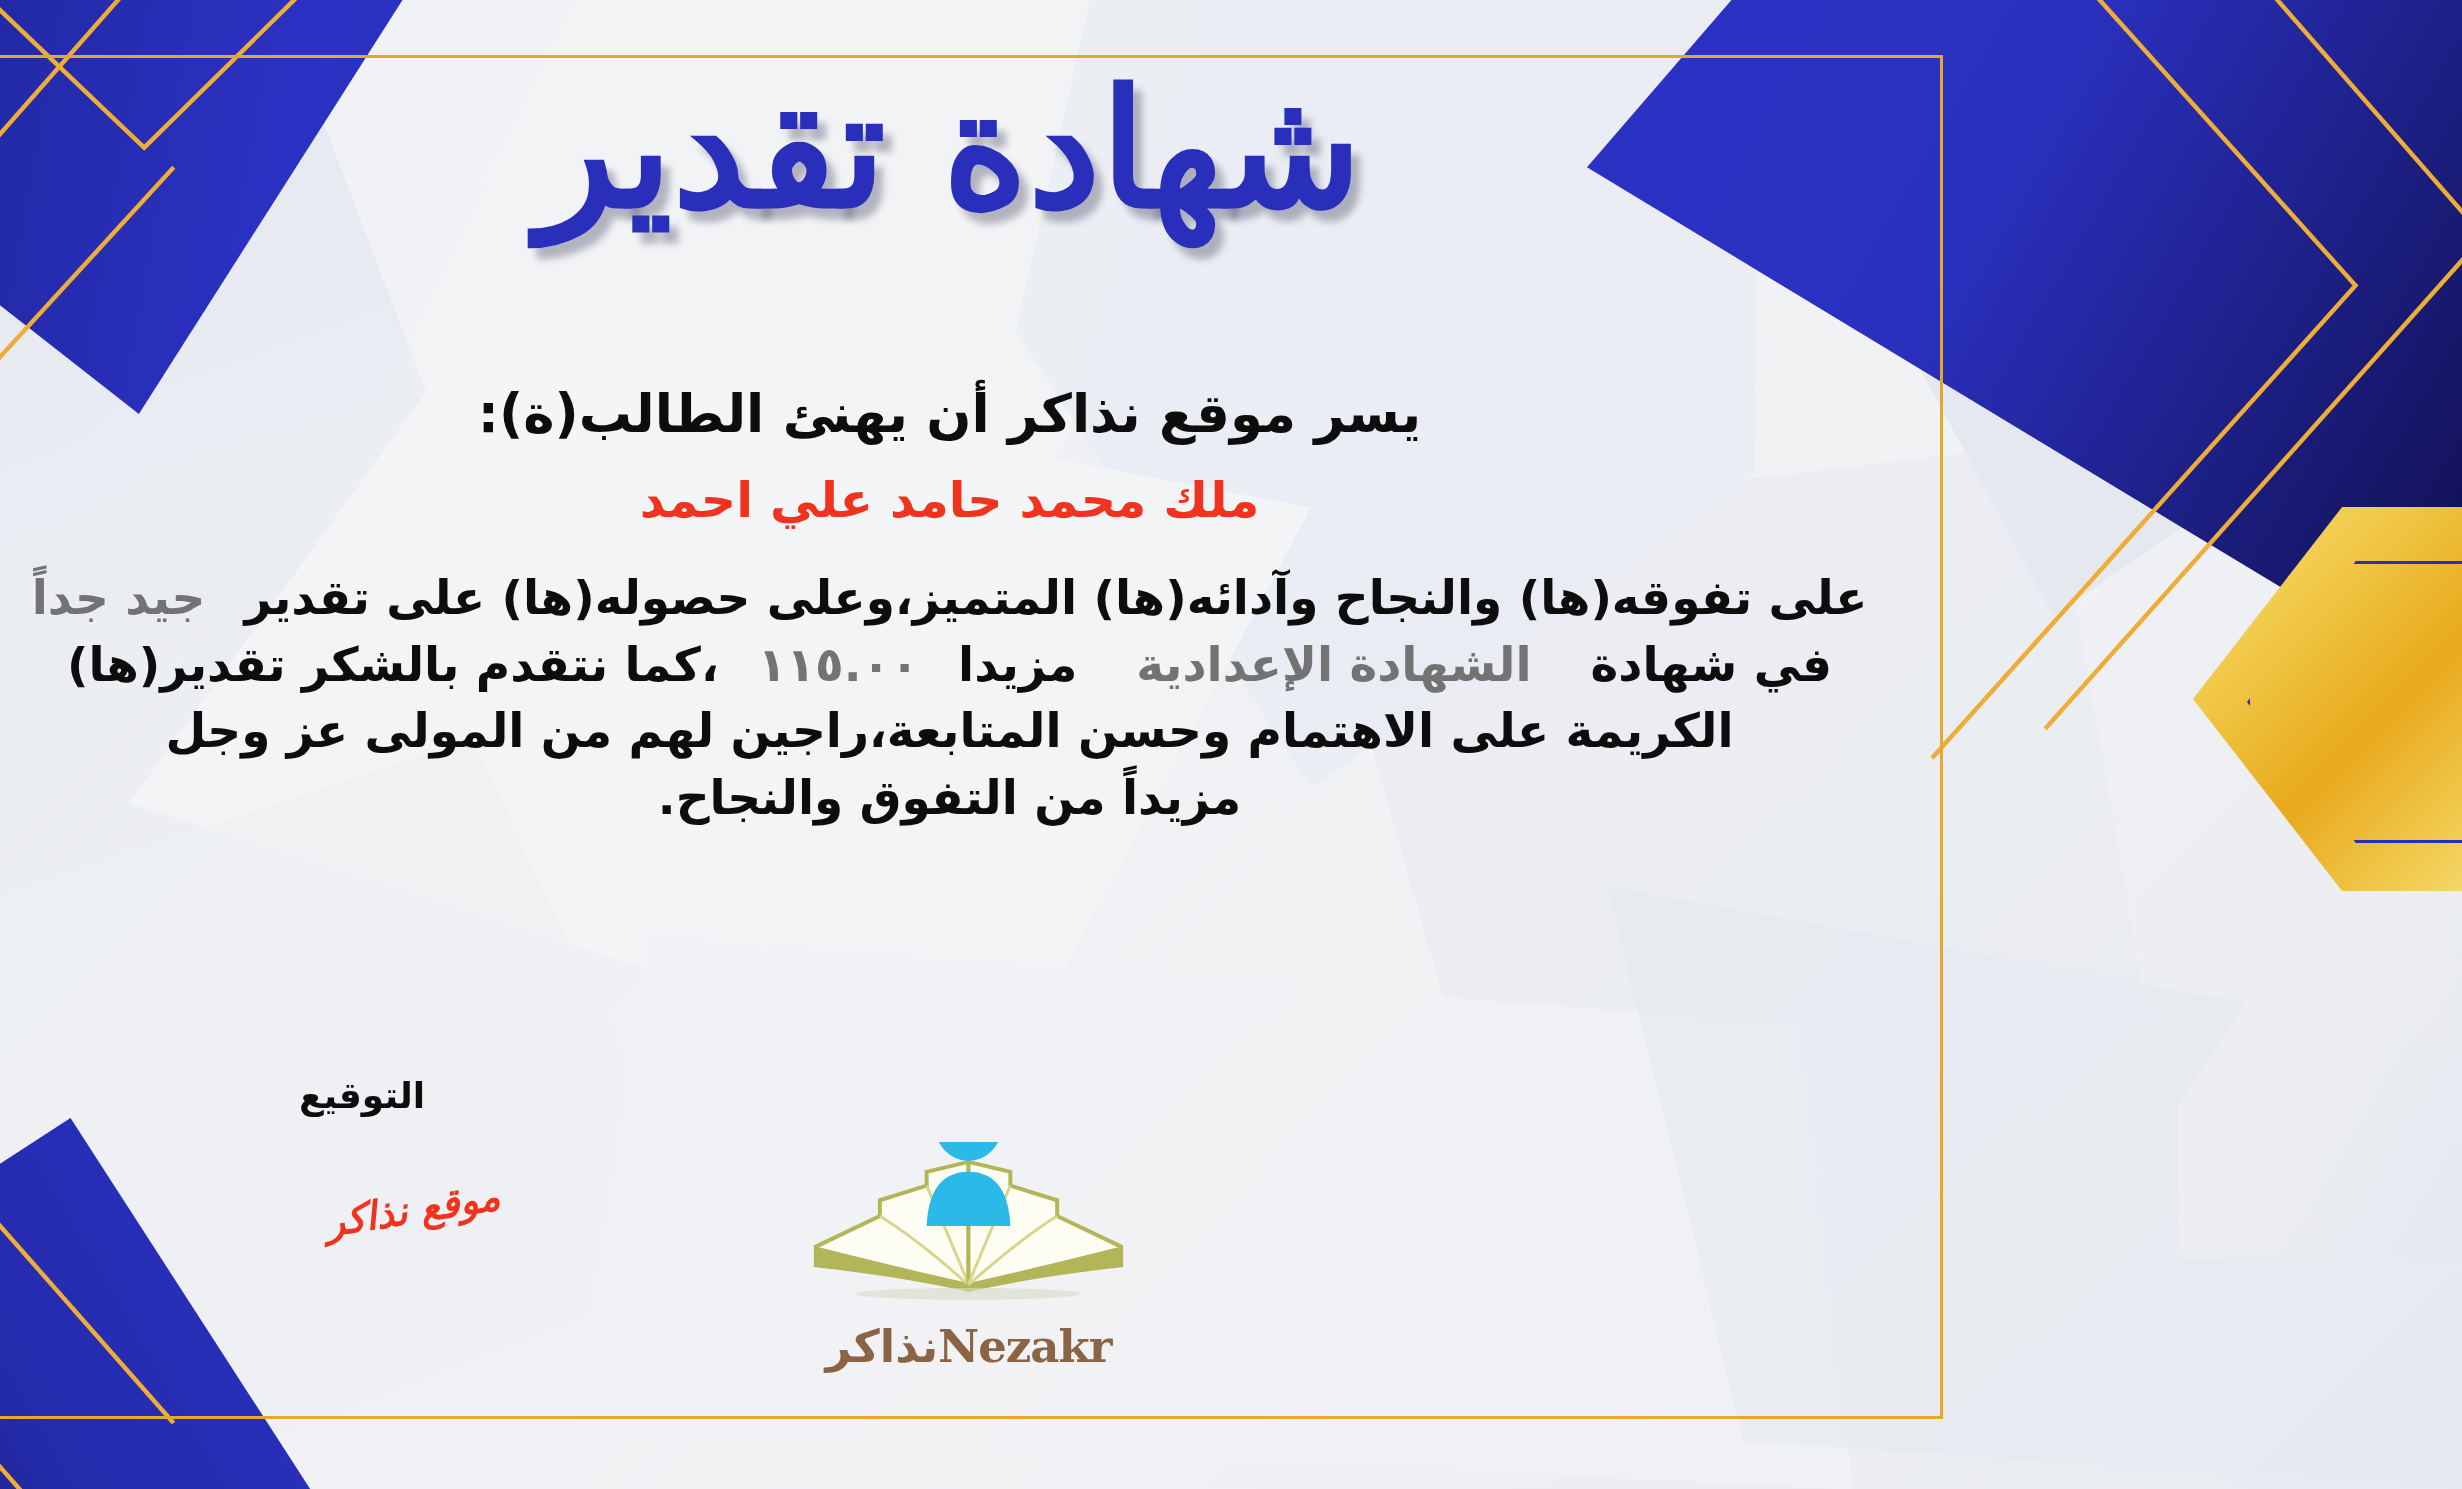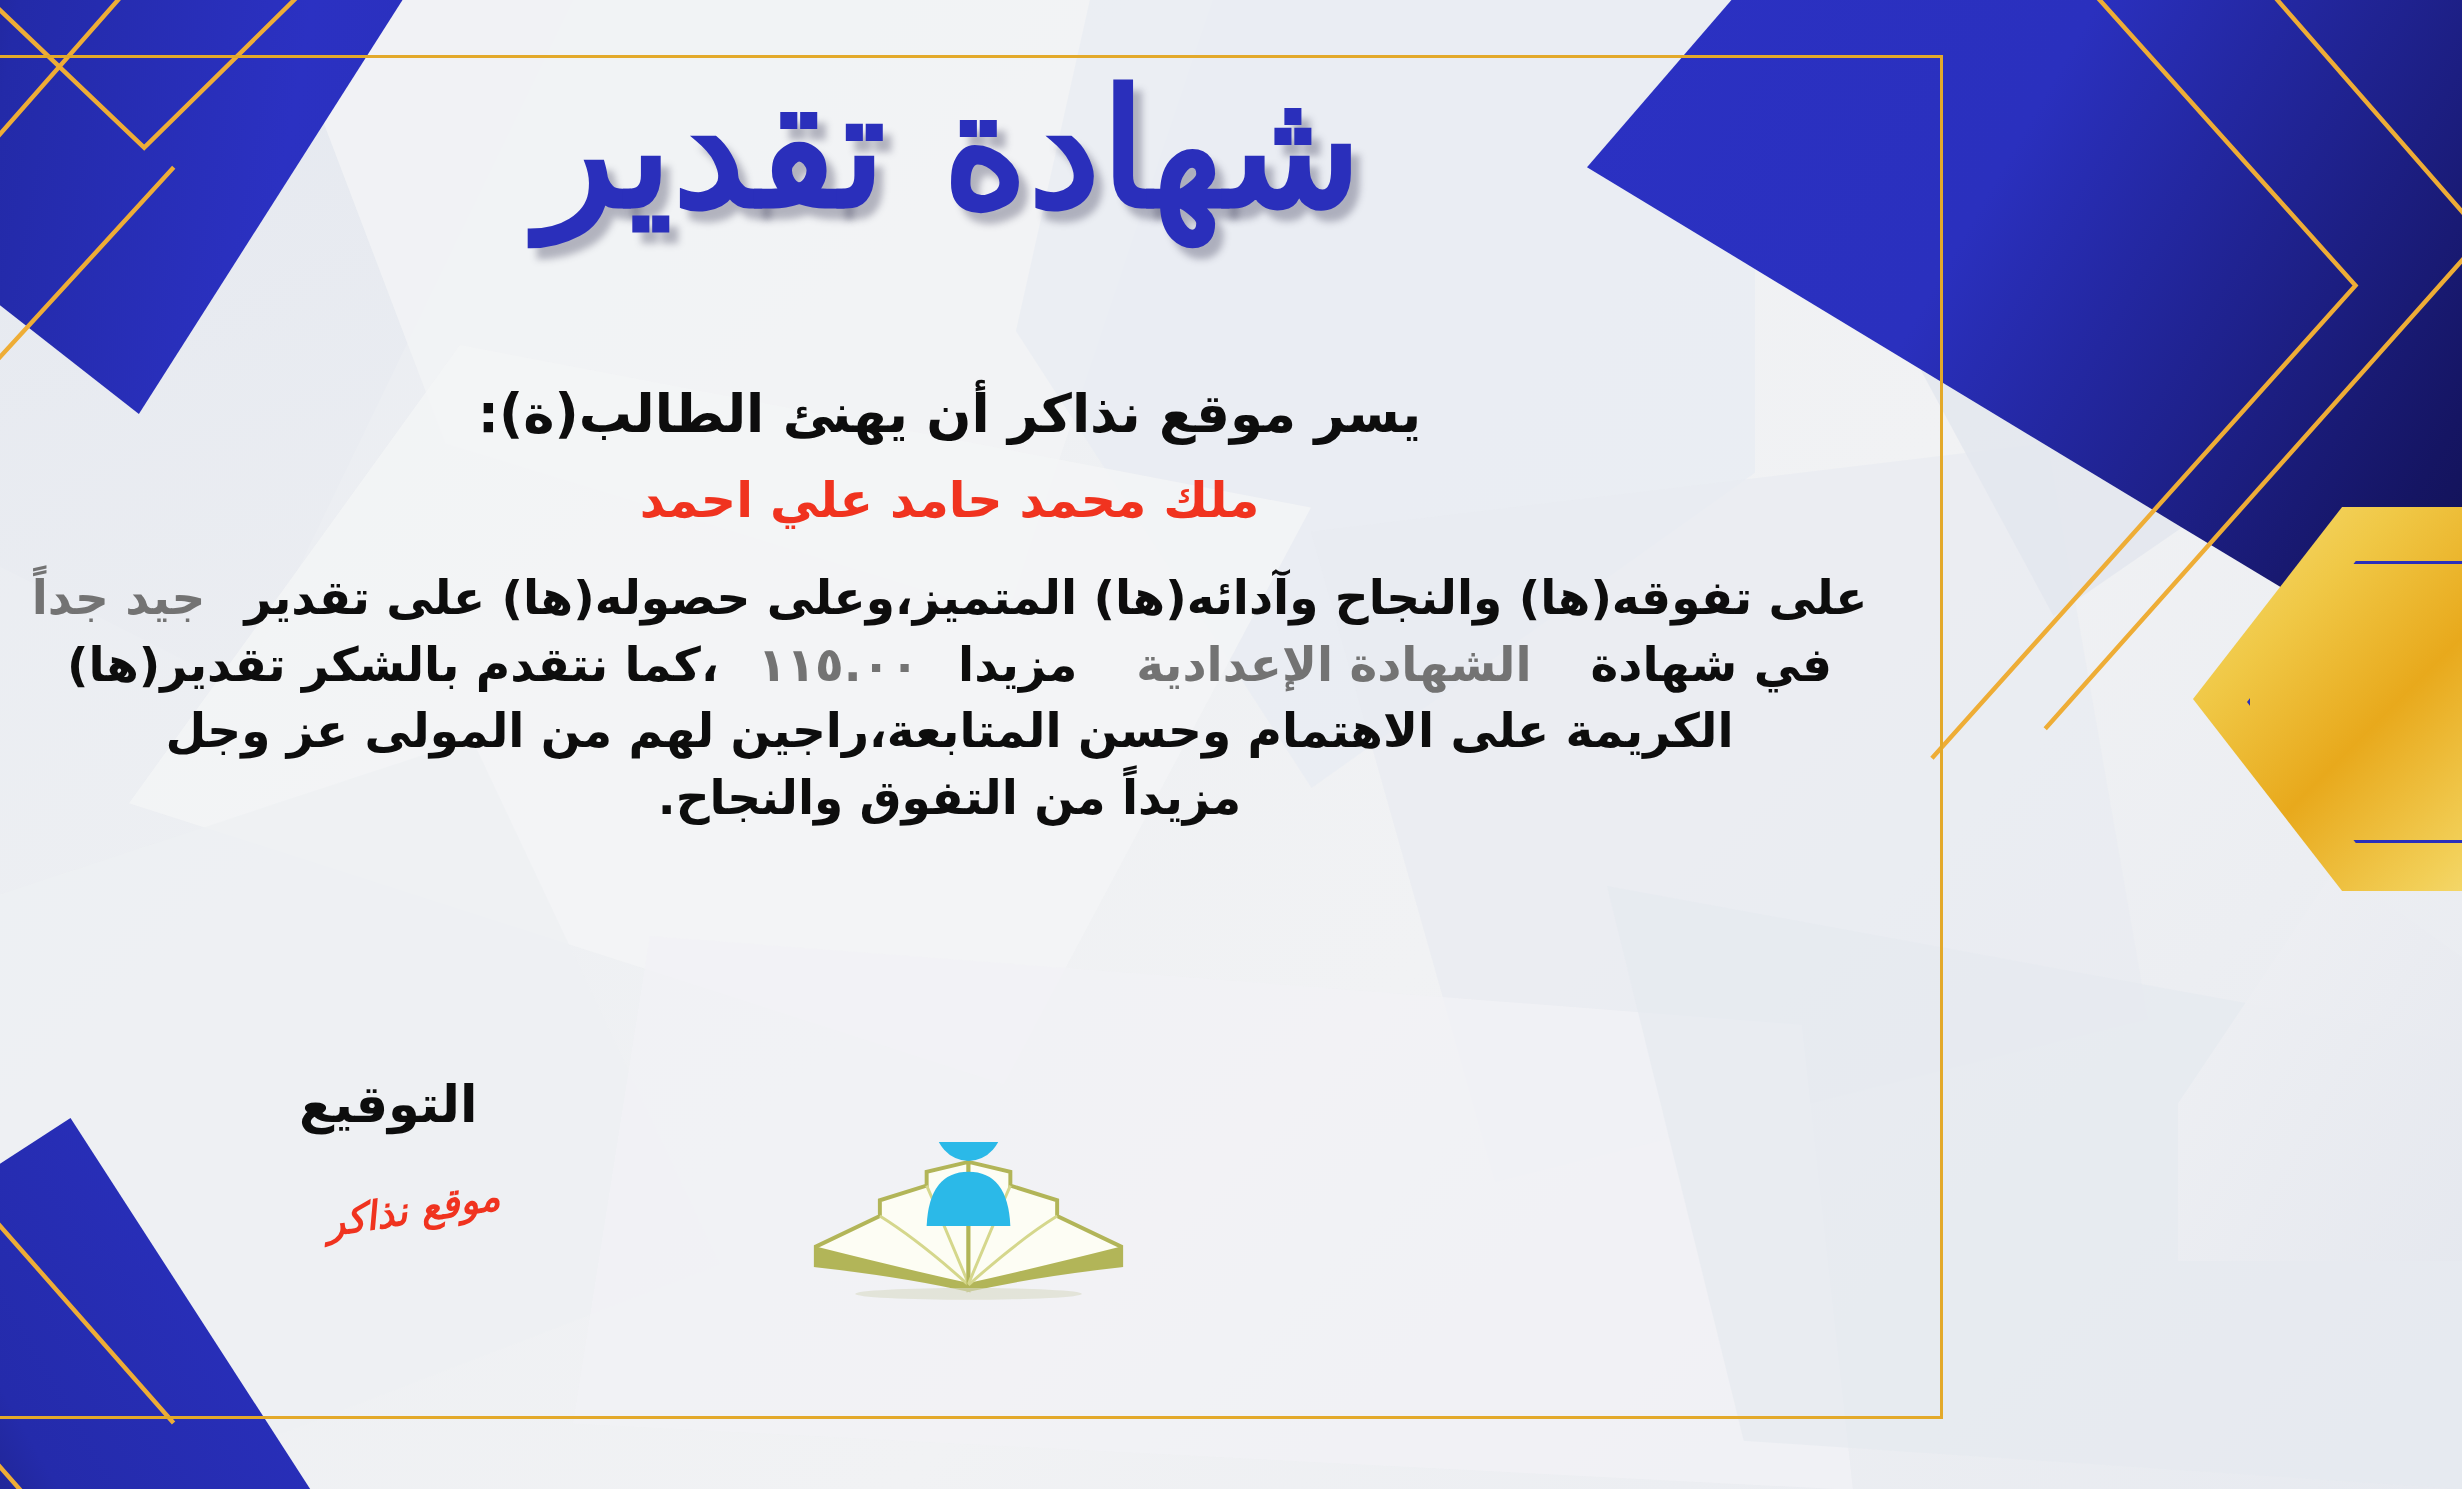--- a/index.html
+++ b/index.html
@@ -157,21 +157,21 @@
   }
   .body-line { white-space: nowrap; }
   .body-line.l2 { letter-spacing: 0; }
   .hl { color: #737373; }
   .sp-md { display: inline-block; width: 39px; }
   .sp-lg { display: inline-block; width: 59px; }
 
   .sign-label {
     position: absolute;
     left: 340px; top: 1017px;
-    font-size: 51px;
+    font-size: 36px;
     font-weight: 700;
     color: #0d0d0d;
   }
   .sign-script {
     position: absolute;
     left: 340px; top: 1128px;
     width: 227px;
     text-align: center;
     font-family: "DejaVu Serif", serif;
     font-size: 39px;
@@ -301,17 +301,20 @@
 
         <polygon points="330,-220 470,-140 330,-78 190,-140" fill="#1a6e99"></polygon>
         <rect x="252" y="-150" width="156" height="56" rx="4" fill="#14587a"></rect>
         <rect x="260" y="-144" width="140" height="18" fill="#f4fbfd"></rect>
         <path d="M452,-134 L452,-70" stroke="#1a6e99" stroke-width="9" fill="none"></path>
         <ellipse cx="452" cy="-52" rx="20" ry="30" fill="#1a6e99"></ellipse>
 
         <ellipse cx="330" cy="308" rx="230" ry="12" fill="#d8dbc6" opacity=".6"></ellipse>
       </svg>
 
+      <div class="logo-caption">
+        <span class="lat">Nezakr</span><span>نذاكر</span>
+      </div>
     </div>
 
   </div>
 </div>
 
 
 </body></html>

